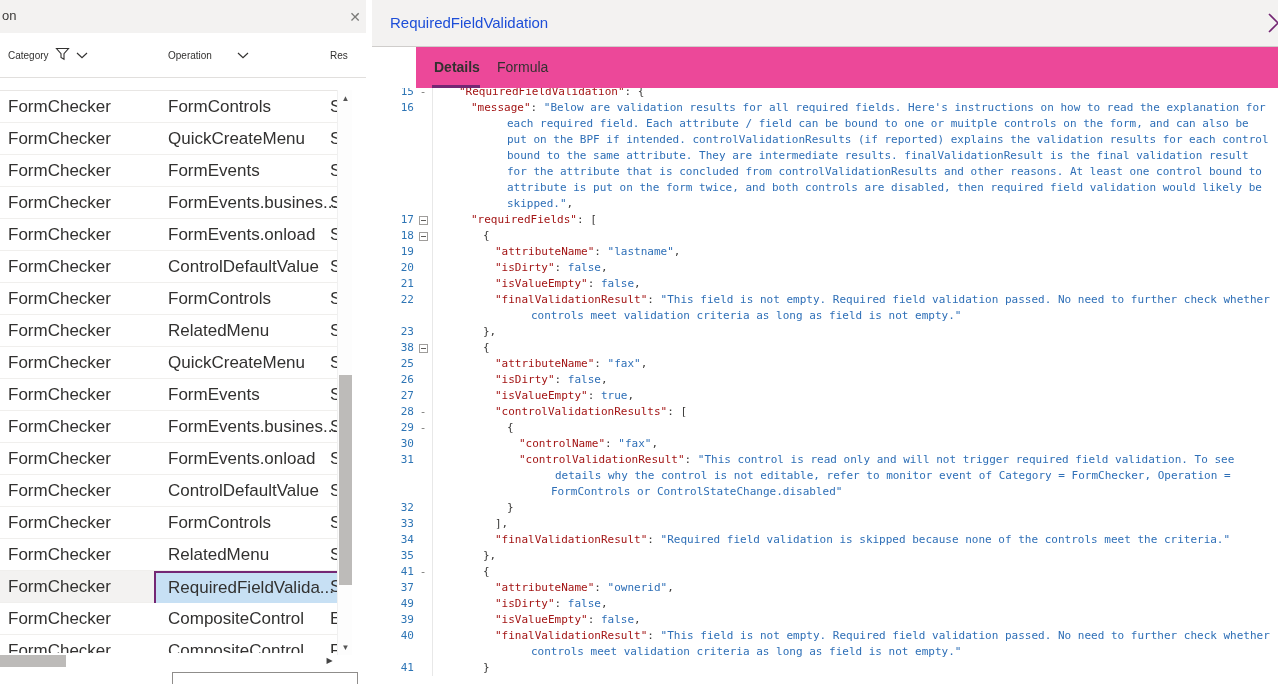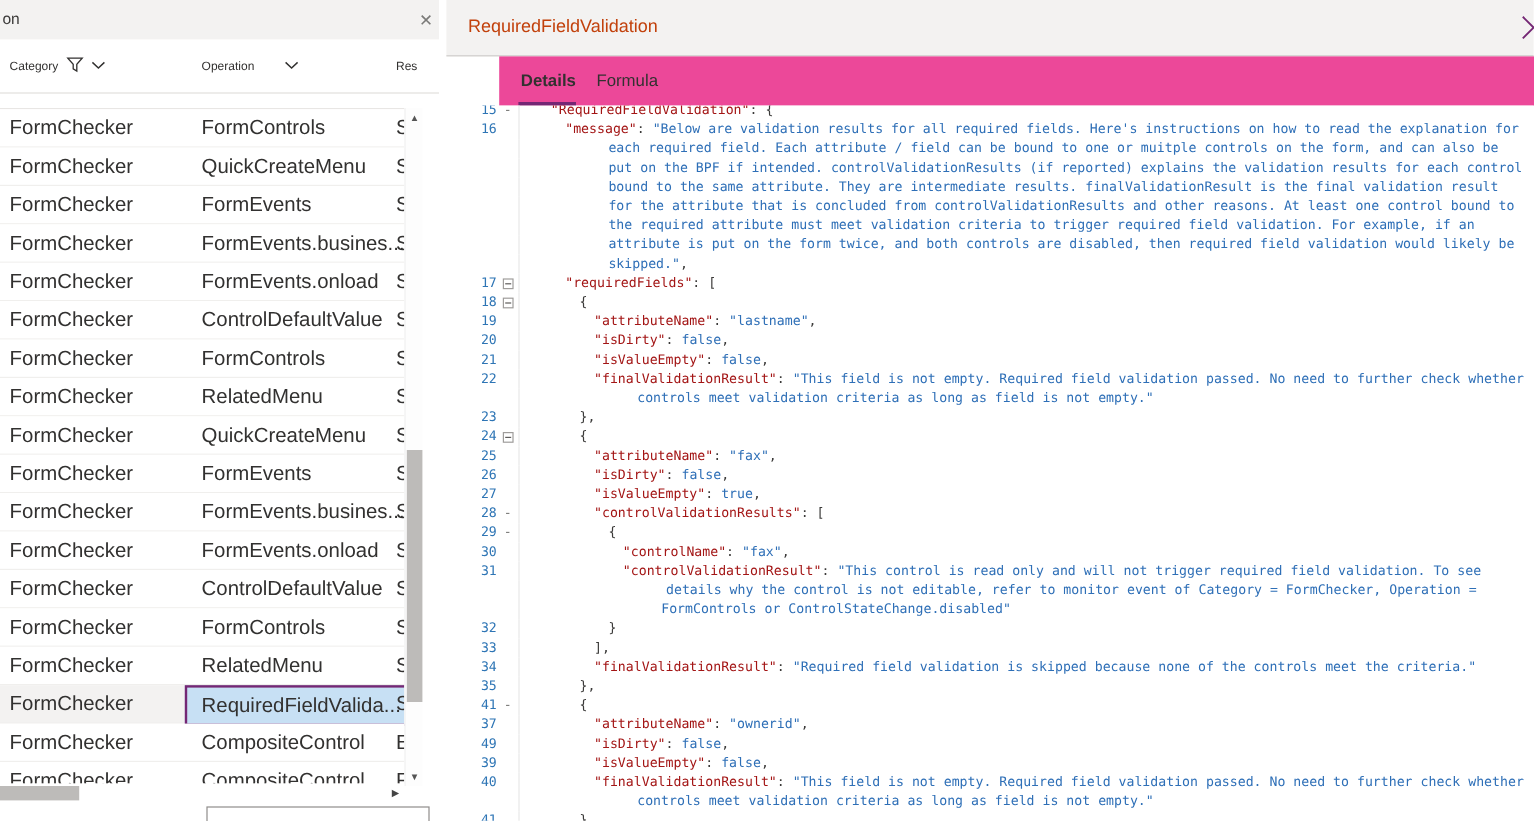--- a/index.html
+++ b/index.html
@@ -41,21 +41,21 @@
              text-align:center; line-height:16px; }
   .bottom-box { position:absolute; left:172px; top:672px; width:186px; height:22px; background:#fff;
                 border:1px solid #8f8d8b; }
 
   .gap { position:absolute; left:366px; top:0; width:6px; height:684px; background:#fff; }
 
   
   .right-panel { position:absolute; left:372px; top:0; width:906px; height:684px; background:#fff; }
   .rp-header { position:absolute; left:0; top:0; width:906px; height:47px; background:#f3f2f1;
                border-bottom:1px solid #cfcdcb; }
-  .rp-title { position:absolute; left:18px; top:0; line-height:46px; font-size:15px; color:#c2410c; }
+  .rp-title { position:absolute; left:18px; top:0; line-height:46px; font-size:15px; color:#1d4ed8; }
   .rp-chevron { position:absolute; right:-3px; top:12px; }
   .rp-tabs { position:absolute; left:0; top:47px; width:1006px; height:41px; background:#ec4899;margin-left:44px; }
   .tab { position:absolute; top:0; height:41px; line-height:41px; font-size:14px; color:#323130; cursor:pointer; }
   .tab-details { left:18px; font-weight:bold; }
   .tab-formula { left:81px; }
   .tab-underline { position:absolute; left:16px; bottom:0; width:48px; height:3px; background:var(--accent); }
 
   
   .rp-code { position:absolute; left:0; top:88px; width:906px; height:596px; background:#fff; overflow:hidden;
              font-family:"DejaVu Sans Mono", monospace; font-size:11px; line-height:16px; padding-left:12px; }
@@ -229,32 +229,31 @@
     <span class="tab-underline"></span>
   </div>
 
   <div class="rp-code">
       <div class="code-line"><span class="ln">15</span><span class="fold">-</span><span class="ct" style="padding-left: 26px;"><span class="c-k">"RequiredFieldValidation"</span><span class="c-p">: {</span></span></div>
       <div class="code-line"><span class="ln">16</span><span class="fold"></span><span class="ct" style="padding-left: 38px;"><span class="c-k">"message"</span><span class="c-p">: </span><span class="c-s">"Below are validation results for all required fields. Here's instructions on how to read the explanation for</span></span></div>
       <div class="code-line"><span class="ln"></span><span class="fold"></span><span class="ct" style="padding-left: 74px;"><span class="c-s">each required field. Each attribute / field can be bound to one or muitple controls on the form, and can also be</span></span></div>
       <div class="code-line"><span class="ln"></span><span class="fold"></span><span class="ct" style="padding-left: 74px;"><span class="c-s">put on the BPF if intended. controlValidationResults (if reported) explains the validation results for each control</span></span></div>
       <div class="code-line"><span class="ln"></span><span class="fold"></span><span class="ct" style="padding-left: 74px;"><span class="c-s">bound to the same attribute. They are intermediate results. finalValidationResult is the final validation result</span></span></div>
       <div class="code-line"><span class="ln"></span><span class="fold"></span><span class="ct" style="padding-left: 74px;"><span class="c-s">for the attribute that is concluded from controlValidationResults and other reasons. At least one control bound to</span></span></div>
-      <div class="code-line"><span class="ln"></span><span class="fold"></span><span class="ct" style="padding-left: 74px;"><span class="c-s">the required attribute must meet validation criteria to trigger required field validation. For example, if an</span></span></div>
       <div class="code-line"><span class="ln"></span><span class="fold"></span><span class="ct" style="padding-left: 74px;"><span class="c-s">attribute is put on the form twice, and both controls are disabled, then required field validation would likely be</span></span></div>
       <div class="code-line"><span class="ln"></span><span class="fold"></span><span class="ct" style="padding-left: 74px;"><span class="c-s">skipped."</span><span class="c-p">,</span></span></div>
       <div class="code-line"><span class="ln">17</span><span class="fold"><span class="fold-box"></span></span><span class="ct" style="padding-left: 38px;"><span class="c-k">"requiredFields"</span><span class="c-p">: [</span></span></div>
       <div class="code-line"><span class="ln">18</span><span class="fold"><span class="fold-box"></span></span><span class="ct" style="padding-left: 50px;"><span class="c-p">{</span></span></div>
       <div class="code-line"><span class="ln">19</span><span class="fold"></span><span class="ct" style="padding-left: 62px;"><span class="c-k">"attributeName"</span><span class="c-p">: </span><span class="c-s">"lastname"</span><span class="c-p">,</span></span></div>
       <div class="code-line"><span class="ln">20</span><span class="fold"></span><span class="ct" style="padding-left: 62px;"><span class="c-k">"isDirty"</span><span class="c-p">: </span><span class="c-s">false</span><span class="c-p">,</span></span></div>
       <div class="code-line"><span class="ln">21</span><span class="fold"></span><span class="ct" style="padding-left: 62px;"><span class="c-k">"isValueEmpty"</span><span class="c-p">: </span><span class="c-s">false</span><span class="c-p">,</span></span></div>
       <div class="code-line"><span class="ln">22</span><span class="fold"></span><span class="ct" style="padding-left: 62px;"><span class="c-k">"finalValidationResult"</span><span class="c-p">: </span><span class="c-s">"This field is not empty. Required field validation passed. No need to further check whether</span></span></div>
       <div class="code-line"><span class="ln"></span><span class="fold"></span><span class="ct" style="padding-left: 98px;"><span class="c-s">controls meet validation criteria as long as field is not empty."</span></span></div>
       <div class="code-line"><span class="ln">23</span><span class="fold"></span><span class="ct" style="padding-left: 50px;"><span class="c-p">},</span></span></div>
-      <div class="code-line"><span class="ln">24</span><span class="fold"><span class="fold-box"></span></span><span class="ct" style="padding-left: 50px;"><span class="c-p">{</span></span></div>
+      <div class="code-line"><span class="ln">38</span><span class="fold"><span class="fold-box"></span></span><span class="ct" style="padding-left: 50px;"><span class="c-p">{</span></span></div>
       <div class="code-line"><span class="ln">25</span><span class="fold"></span><span class="ct" style="padding-left: 62px;"><span class="c-k">"attributeName"</span><span class="c-p">: </span><span class="c-s">"fax"</span><span class="c-p">,</span></span></div>
       <div class="code-line"><span class="ln">26</span><span class="fold"></span><span class="ct" style="padding-left: 62px;"><span class="c-k">"isDirty"</span><span class="c-p">: </span><span class="c-s">false</span><span class="c-p">,</span></span></div>
       <div class="code-line"><span class="ln">27</span><span class="fold"></span><span class="ct" style="padding-left: 62px;"><span class="c-k">"isValueEmpty"</span><span class="c-p">: </span><span class="c-s">true</span><span class="c-p">,</span></span></div>
       <div class="code-line"><span class="ln">28</span><span class="fold">-</span><span class="ct" style="padding-left: 62px;"><span class="c-k">"controlValidationResults"</span><span class="c-p">: [</span></span></div>
       <div class="code-line"><span class="ln">29</span><span class="fold">-</span><span class="ct" style="padding-left: 74px;"><span class="c-p">{</span></span></div>
       <div class="code-line"><span class="ln">30</span><span class="fold"></span><span class="ct" style="padding-left: 86px;"><span class="c-k">"controlName"</span><span class="c-p">: </span><span class="c-s">"fax"</span><span class="c-p">,</span></span></div>
       <div class="code-line"><span class="ln">31</span><span class="fold"></span><span class="ct" style="padding-left: 86px;"><span class="c-k">"controlValidationResult"</span><span class="c-p">: </span><span class="c-s">"This control is read only and will not trigger required field validation. To see</span></span></div>
       <div class="code-line"><span class="ln"></span><span class="fold"></span><span class="ct" style="padding-left: 122px;"><span class="c-s">details why the control is not editable, refer to monitor event of Category = FormChecker, Operation =</span></span></div>
       <div class="code-line"><span class="ln"></span><span class="fold"></span><span class="ct" style="padding-left: 118px;"><span class="c-s">FormControls or ControlStateChange.disabled"</span></span></div>
       <div class="code-line"><span class="ln">32</span><span class="fold"></span><span class="ct" style="padding-left: 74px;"><span class="c-p">}</span></span></div>

